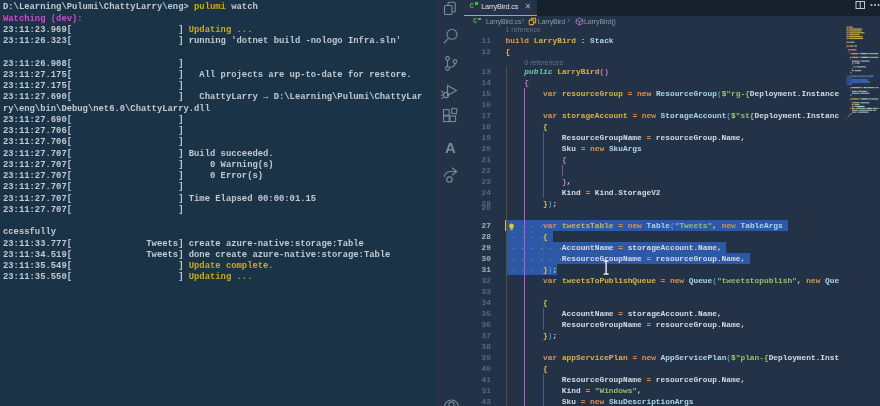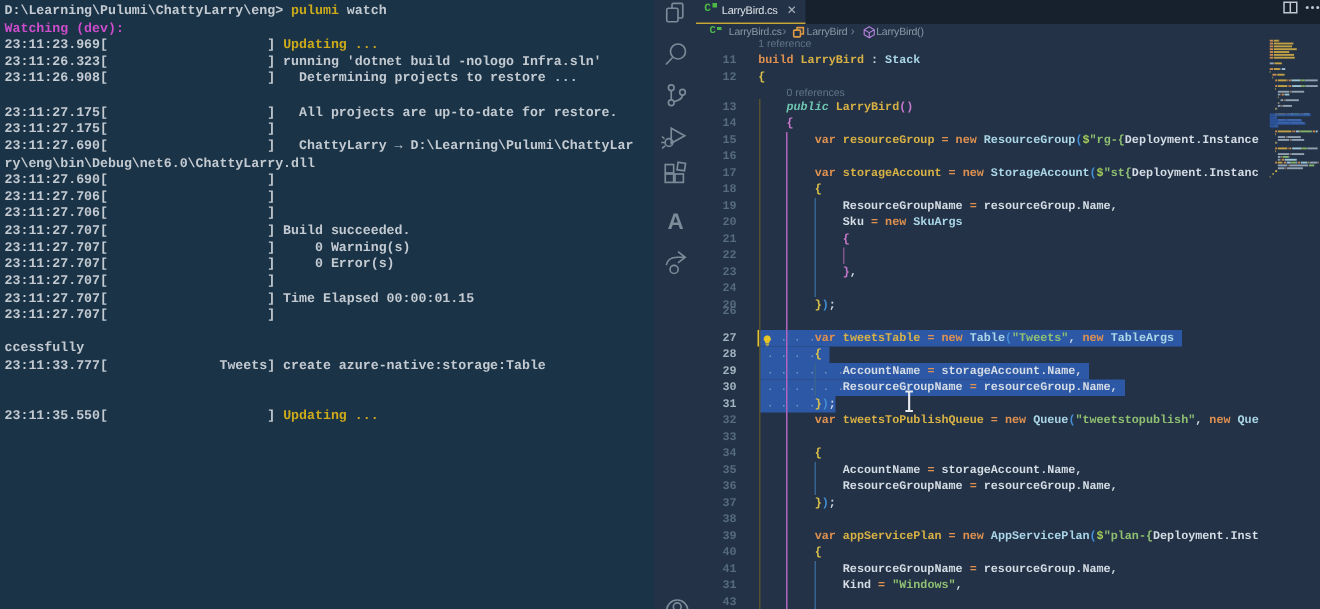--- a/index.html
+++ b/index.html
@@ -1,33 +1,35 @@
 <!DOCTYPE html>
 <html><head><meta charset="utf-8"><style>*{margin:0;padding:0;box-sizing:border-box}html,body{width:880px;height:406px;overflow:hidden;background:#233246;}.abs{position:absolute}#term{position:absolute;left:0;top:0;width:436px;height:406px;background:#1a3347;font:bold 8.85px/11.25px "Liberation Mono",monospace;color:#c3cad1;}#term div{position:absolute;left:3px;white-space:pre;}.tY{color:#ccaa1a}.tM{color:#cb4dcb}#ed{position:absolute;left:464px;top:0;width:416px;height:406px;background:#233246;overflow:hidden}.cl{position:absolute;left:41.5px;white-space:pre;font:bold 7.83px/11.0px "Liberation Mono",monospace;color:#d4dce5;z-index:5}.ln{position:absolute;left:0;width:27px;text-align:right;font:bold 7.83px/11.0px "Liberation Mono",monospace;color:#566b7d;z-index:5}.lnb{color:#a2b3c0}.o{color:#e09150}.y{color:#d9b245}.c{color:#abd7e8}.g{color:#8fc072}.G{color:#a6cd59}.d{color:#dcc14a}.p{color:#c678cc}.b{color:#4390d6}.m{color:#6ec7b2;font-style:italic}.clens{position:absolute;font:7px/10px "Liberation Sans",sans-serif;color:#60748a;z-index:5}.selr{position:absolute;background:#2d58a5;z-index:1;height:11.0px}.guide{position:absolute;width:1px;z-index:2}</style></head><body>
 <div id="term">
     <div style="top:2.4px">D:\Learning\Pulumi\ChattyLarry\eng&gt;&nbsp;<span class="tY">pulumi</span>&nbsp;watch</div>
     <div style="top:13.7px"><span class="tM">Watching&nbsp;(dev):</span></div>
     <div style="top:24.9px">23:11:23.969[&nbsp;&nbsp;&nbsp;&nbsp;&nbsp;&nbsp;&nbsp;&nbsp;&nbsp;&nbsp;&nbsp;&nbsp;&nbsp;&nbsp;&nbsp;&nbsp;&nbsp;&nbsp;&nbsp;&nbsp;]&nbsp;<span class="tY">Updating&nbsp;...</span></div>
     <div style="top:36.1px">23:11:26.323[&nbsp;&nbsp;&nbsp;&nbsp;&nbsp;&nbsp;&nbsp;&nbsp;&nbsp;&nbsp;&nbsp;&nbsp;&nbsp;&nbsp;&nbsp;&nbsp;&nbsp;&nbsp;&nbsp;&nbsp;]&nbsp;running&nbsp;'dotnet&nbsp;build&nbsp;-nologo&nbsp;Infra.sln'</div>
-    <div style="top:47.4px">23:11:26.908[&nbsp;&nbsp;&nbsp;&nbsp;&nbsp;&nbsp;&nbsp;&nbsp;&nbsp;&nbsp;&nbsp;&nbsp;&nbsp;&nbsp;&nbsp;&nbsp;&nbsp;&nbsp;&nbsp;&nbsp;]&nbsp;&nbsp;&nbsp;Determining&nbsp;projects&nbsp;to&nbsp;restore&nbsp;...</div>
+    <div style="top:58.6px">23:11:26.908[&nbsp;&nbsp;&nbsp;&nbsp;&nbsp;&nbsp;&nbsp;&nbsp;&nbsp;&nbsp;&nbsp;&nbsp;&nbsp;&nbsp;&nbsp;&nbsp;&nbsp;&nbsp;&nbsp;&nbsp;]</div>
     <div style="top:69.9px">23:11:27.175[&nbsp;&nbsp;&nbsp;&nbsp;&nbsp;&nbsp;&nbsp;&nbsp;&nbsp;&nbsp;&nbsp;&nbsp;&nbsp;&nbsp;&nbsp;&nbsp;&nbsp;&nbsp;&nbsp;&nbsp;]&nbsp;&nbsp;&nbsp;All&nbsp;projects&nbsp;are&nbsp;up-to-date&nbsp;for&nbsp;restore.</div>
     <div style="top:81.2px">23:11:27.175[&nbsp;&nbsp;&nbsp;&nbsp;&nbsp;&nbsp;&nbsp;&nbsp;&nbsp;&nbsp;&nbsp;&nbsp;&nbsp;&nbsp;&nbsp;&nbsp;&nbsp;&nbsp;&nbsp;&nbsp;]</div>
     <div style="top:92.4px">23:11:27.690[&nbsp;&nbsp;&nbsp;&nbsp;&nbsp;&nbsp;&nbsp;&nbsp;&nbsp;&nbsp;&nbsp;&nbsp;&nbsp;&nbsp;&nbsp;&nbsp;&nbsp;&nbsp;&nbsp;&nbsp;]&nbsp;&nbsp;&nbsp;ChattyLarry&nbsp;→&nbsp;D:\Learning\Pulumi\ChattyLar</div>
     <div style="top:103.7px">ry\eng\bin\Debug\net6.0\ChattyLarry.dll</div>
     <div style="top:114.9px">23:11:27.690[&nbsp;&nbsp;&nbsp;&nbsp;&nbsp;&nbsp;&nbsp;&nbsp;&nbsp;&nbsp;&nbsp;&nbsp;&nbsp;&nbsp;&nbsp;&nbsp;&nbsp;&nbsp;&nbsp;&nbsp;]</div>
     <div style="top:126.2px">23:11:27.706[&nbsp;&nbsp;&nbsp;&nbsp;&nbsp;&nbsp;&nbsp;&nbsp;&nbsp;&nbsp;&nbsp;&nbsp;&nbsp;&nbsp;&nbsp;&nbsp;&nbsp;&nbsp;&nbsp;&nbsp;]</div>
     <div style="top:137.4px">23:11:27.706[&nbsp;&nbsp;&nbsp;&nbsp;&nbsp;&nbsp;&nbsp;&nbsp;&nbsp;&nbsp;&nbsp;&nbsp;&nbsp;&nbsp;&nbsp;&nbsp;&nbsp;&nbsp;&nbsp;&nbsp;]</div>
     <div style="top:148.7px">23:11:27.707[&nbsp;&nbsp;&nbsp;&nbsp;&nbsp;&nbsp;&nbsp;&nbsp;&nbsp;&nbsp;&nbsp;&nbsp;&nbsp;&nbsp;&nbsp;&nbsp;&nbsp;&nbsp;&nbsp;&nbsp;]&nbsp;Build&nbsp;succeeded.</div>
     <div style="top:159.9px">23:11:27.707[&nbsp;&nbsp;&nbsp;&nbsp;&nbsp;&nbsp;&nbsp;&nbsp;&nbsp;&nbsp;&nbsp;&nbsp;&nbsp;&nbsp;&nbsp;&nbsp;&nbsp;&nbsp;&nbsp;&nbsp;]&nbsp;&nbsp;&nbsp;&nbsp;&nbsp;0&nbsp;Warning(s)</div>
     <div style="top:171.2px">23:11:27.707[&nbsp;&nbsp;&nbsp;&nbsp;&nbsp;&nbsp;&nbsp;&nbsp;&nbsp;&nbsp;&nbsp;&nbsp;&nbsp;&nbsp;&nbsp;&nbsp;&nbsp;&nbsp;&nbsp;&nbsp;]&nbsp;&nbsp;&nbsp;&nbsp;&nbsp;0&nbsp;Error(s)</div>
     <div style="top:182.4px">23:11:27.707[&nbsp;&nbsp;&nbsp;&nbsp;&nbsp;&nbsp;&nbsp;&nbsp;&nbsp;&nbsp;&nbsp;&nbsp;&nbsp;&nbsp;&nbsp;&nbsp;&nbsp;&nbsp;&nbsp;&nbsp;]</div>
     <div style="top:193.7px">23:11:27.707[&nbsp;&nbsp;&nbsp;&nbsp;&nbsp;&nbsp;&nbsp;&nbsp;&nbsp;&nbsp;&nbsp;&nbsp;&nbsp;&nbsp;&nbsp;&nbsp;&nbsp;&nbsp;&nbsp;&nbsp;]&nbsp;Time&nbsp;Elapsed&nbsp;00:00:01.15</div>
     <div style="top:204.9px">23:11:27.707[&nbsp;&nbsp;&nbsp;&nbsp;&nbsp;&nbsp;&nbsp;&nbsp;&nbsp;&nbsp;&nbsp;&nbsp;&nbsp;&nbsp;&nbsp;&nbsp;&nbsp;&nbsp;&nbsp;&nbsp;]</div>
     <div style="top:227.4px">ccessfully</div>
     <div style="top:238.7px">23:11:33.777[&nbsp;&nbsp;&nbsp;&nbsp;&nbsp;&nbsp;&nbsp;&nbsp;&nbsp;&nbsp;&nbsp;&nbsp;&nbsp;&nbsp;Tweets]&nbsp;create&nbsp;azure-native:storage:Table</div>
+    <div style="top:249.9px">23:11:34.519[&nbsp;&nbsp;&nbsp;&nbsp;&nbsp;&nbsp;&nbsp;&nbsp;&nbsp;&nbsp;&nbsp;&nbsp;&nbsp;&nbsp;Tweets]&nbsp;done&nbsp;create&nbsp;azure-native:storage:Table</div>
+    <div style="top:261.1px">23:11:35.549[&nbsp;&nbsp;&nbsp;&nbsp;&nbsp;&nbsp;&nbsp;&nbsp;&nbsp;&nbsp;&nbsp;&nbsp;&nbsp;&nbsp;&nbsp;&nbsp;&nbsp;&nbsp;&nbsp;&nbsp;]&nbsp;<span class="tY">Update&nbsp;complete.</span></div>
     <div style="top:272.4px">23:11:35.550[&nbsp;&nbsp;&nbsp;&nbsp;&nbsp;&nbsp;&nbsp;&nbsp;&nbsp;&nbsp;&nbsp;&nbsp;&nbsp;&nbsp;&nbsp;&nbsp;&nbsp;&nbsp;&nbsp;&nbsp;]&nbsp;<span class="tY">Updating&nbsp;...</span></div>
   </div>
 <svg style="position:absolute;left:0;top:0;width:880px;height:406px;z-index:9" width="880" height="406">
     <g stroke="#7d8b99" stroke-width="1.1" fill="none">
       <rect x="444.5" y="5.5" width="7.5" height="9" rx="1"></rect>
       <path d="M448 5.5 V3.2 a1 1 0 0 1 1-1 h5.2 a1 1 0 0 1 1 1 V11 a1 1 0 0 1 -1 1 h-2"></path>
     </g>
     <g stroke="#7d8b99" stroke-width="1.1" fill="none">
       <circle cx="452" cy="34.3" r="5"></circle>
       <path d="M448.4 38.3 L444 43"></path>
@@ -150,20 +152,21 @@
     <div class="ln" style="top:132.3px">19</div>
     <div class="cl" style="top:132.3px">&nbsp;&nbsp;&nbsp;&nbsp;&nbsp;&nbsp;&nbsp;&nbsp;&nbsp;&nbsp;&nbsp;&nbsp;ResourceGroupName&nbsp;<span class="o">=</span>&nbsp;resourceGroup.Name,</div>
     <div class="ln" style="top:143.3px">20</div>
     <div class="cl" style="top:143.3px">&nbsp;&nbsp;&nbsp;&nbsp;&nbsp;&nbsp;&nbsp;&nbsp;&nbsp;&nbsp;&nbsp;&nbsp;Sku&nbsp;<span class="o">=</span>&nbsp;<span class="o">new</span>&nbsp;<span class="c">SkuArgs</span></div>
     <div class="ln" style="top:154.3px">21</div>
     <div class="cl" style="top:154.3px">&nbsp;&nbsp;&nbsp;&nbsp;&nbsp;&nbsp;&nbsp;&nbsp;&nbsp;&nbsp;&nbsp;&nbsp;<span class="p">{</span></div>
     <div class="ln" style="top:165.3px">22</div>
     <div class="ln" style="top:176.3px">23</div>
     <div class="cl" style="top:176.3px">&nbsp;&nbsp;&nbsp;&nbsp;&nbsp;&nbsp;&nbsp;&nbsp;&nbsp;&nbsp;&nbsp;&nbsp;<span class="p">}</span>,</div>
     <div class="ln" style="top:187.3px">24</div>
+    <div class="cl" style="top:187.3px">&nbsp;&nbsp;&nbsp;&nbsp;&nbsp;&nbsp;&nbsp;&nbsp;&nbsp;&nbsp;&nbsp;&nbsp;Kind&nbsp;<span class="o">=</span>&nbsp;Kind.StorageV2</div>
     <div class="ln" style="top:198.3px">20</div>
     <div class="cl" style="top:198.3px">&nbsp;&nbsp;&nbsp;&nbsp;&nbsp;&nbsp;&nbsp;&nbsp;<span class="d">}</span><span class="b">)</span>;</div>
     <div class="ln" style="top:202px">26</div>
     <div class="ln lnb" style="top:220.3px">27</div>
     <div class="cl" style="top:220.3px">&nbsp;&nbsp;&nbsp;&nbsp;&nbsp;&nbsp;&nbsp;&nbsp;<span class="o">var</span>&nbsp;<span class="y">tweetsTable</span>&nbsp;<span class="o">=</span>&nbsp;<span class="o">new</span>&nbsp;<span class="c">Table</span><span class="b">(</span><span class="g">"Tweets"</span>,&nbsp;<span class="o">new</span>&nbsp;<span class="c">TableArgs</span></div>
     <div class="ln lnb" style="top:231.3px">28</div>
     <div class="cl" style="top:231.3px">&nbsp;&nbsp;&nbsp;&nbsp;&nbsp;&nbsp;&nbsp;&nbsp;<span class="d">{</span></div>
     <div class="ln lnb" style="top:242.3px">29</div>
     <div class="cl" style="top:242.3px">&nbsp;&nbsp;&nbsp;&nbsp;&nbsp;&nbsp;&nbsp;&nbsp;&nbsp;&nbsp;&nbsp;&nbsp;AccountName&nbsp;<span class="o">=</span>&nbsp;storageAccount.Name,</div>
     <div class="ln lnb" style="top:253.3px">30</div>
@@ -184,20 +187,21 @@
     <div class="ln" style="top:341.3px">38</div>
     <div class="ln" style="top:352.3px">39</div>
     <div class="cl" style="top:352.3px">&nbsp;&nbsp;&nbsp;&nbsp;&nbsp;&nbsp;&nbsp;&nbsp;<span class="o">var</span>&nbsp;<span class="y">appServicePlan</span>&nbsp;<span class="o">=</span>&nbsp;<span class="o">new</span>&nbsp;<span class="c">AppServicePlan</span><span class="b">(</span><span class="G">$</span><span class="g">"plan-</span><span class="g">{</span>Deployment.Inst</div>
     <div class="ln" style="top:363.3px">40</div>
     <div class="cl" style="top:363.3px">&nbsp;&nbsp;&nbsp;&nbsp;&nbsp;&nbsp;&nbsp;&nbsp;<span class="d">{</span></div>
     <div class="ln" style="top:374.3px">41</div>
     <div class="cl" style="top:374.3px">&nbsp;&nbsp;&nbsp;&nbsp;&nbsp;&nbsp;&nbsp;&nbsp;&nbsp;&nbsp;&nbsp;&nbsp;ResourceGroupName&nbsp;<span class="o">=</span>&nbsp;resourceGroup.Name,</div>
     <div class="ln" style="top:385.3px">31</div>
     <div class="cl" style="top:385.3px">&nbsp;&nbsp;&nbsp;&nbsp;&nbsp;&nbsp;&nbsp;&nbsp;&nbsp;&nbsp;&nbsp;&nbsp;Kind&nbsp;<span class="o">=</span>&nbsp;<span class="g">"Windows"</span>,</div>
     <div class="ln" style="top:396.3px">43</div>
+    <div class="cl" style="top:396.3px">&nbsp;&nbsp;&nbsp;&nbsp;&nbsp;&nbsp;&nbsp;&nbsp;&nbsp;&nbsp;&nbsp;&nbsp;Sku&nbsp;<span class="o">=</span>&nbsp;<span class="o">new</span>&nbsp;<span class="c">SkuDescriptionArgs</span></div>
     <div class="abs" style="left:41.0px;top:220.3px;width:1.4px;height:11.0px;background:#e5c133;z-index:6"></div>
     <svg class="abs" style="left:43.8px;top:222.5px;width:7px;height:8px;z-index:6" viewBox="0 0 16 18">
       <path fill="#e7c525" d="M8 1 a5.6 5.6 0 0 1 3 10.3 l0 2.2 h-6 l0 -2.2 A5.6 5.6 0 0 1 8 1 z"></path>
       <rect x="5.6" y="14.6" width="4.8" height="1.6" fill="#e7c525"></rect>
       <rect x="6.3" y="17" width="3.4" height="1" fill="#e7c525"></rect>
     </svg>
     <svg style="position:absolute;left:381px;top:16px;width:35px;height:390px;z-index:8" viewBox="845 16 35 390">
       <rect x="845" y="16" width="35" height="390" fill="#233246"></rect>
       <rect x="846.5" y="26.50" width="2.25" height="1.25" fill="#c98b52"></rect>
       <rect x="849.2" y="26.50" width="3.15" height="1.25" fill="#c2a245"></rect>

